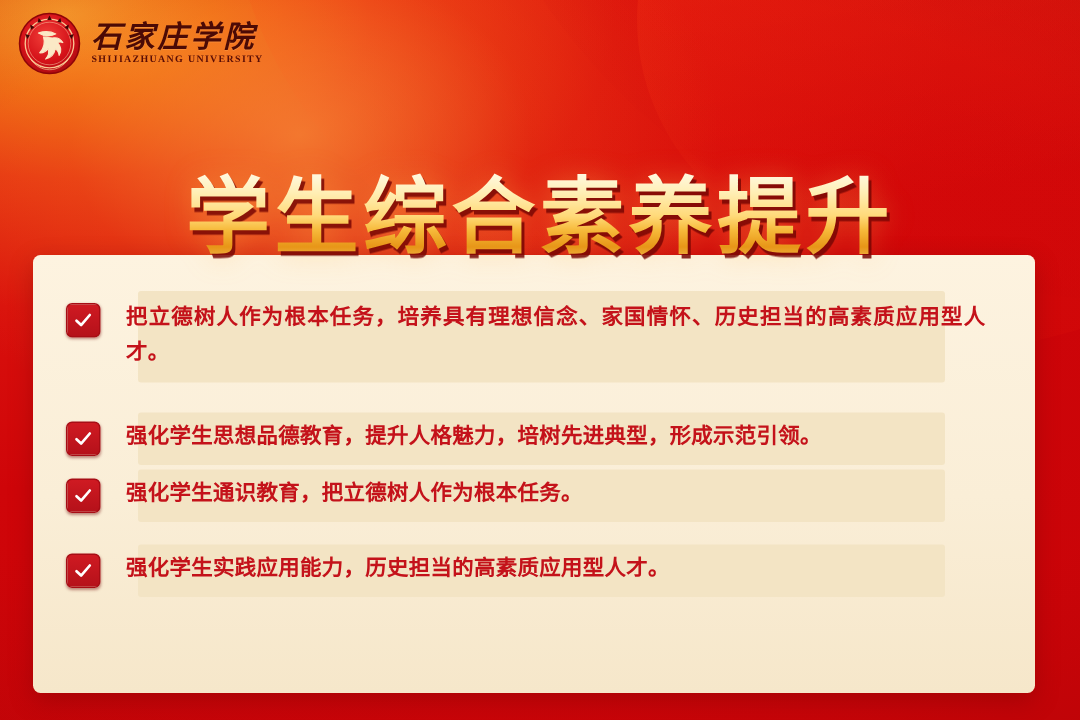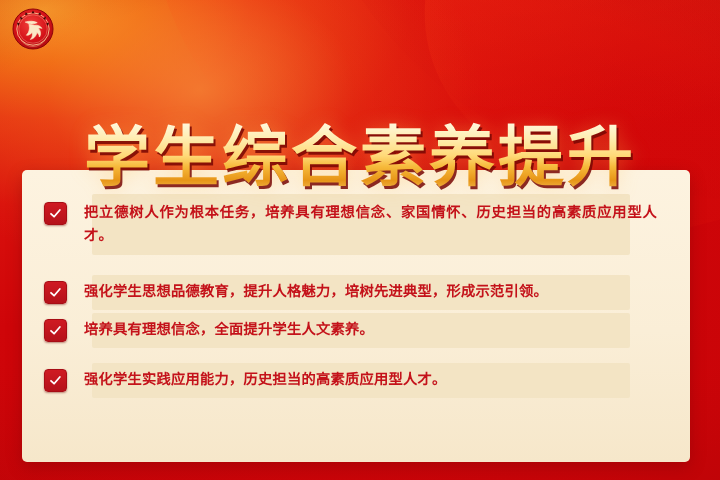--- a/index.html
+++ b/index.html
@@ -117,21 +117,21 @@
     position: absolute;
     left: 0;
     right: 0;
     top: 77px;
     text-align: center;
     z-index: 6;
   }
   .title {
     display: inline-block;
     font-family: "DejaVu Sans", "Liberation Sans", sans-serif;
-    font-size: 66px;
+    font-size: 56px;
     font-weight: 700;
     letter-spacing: 3px;
     line-height: 1.12;
     background: linear-gradient(180deg, #fff9e2 0%, #ffeeb4 22%, #ffd978 47%, #f6b93a 62%, #e79517 80%, #f3c561 100%);
     -webkit-background-clip: text;
     background-clip: text;
     color: transparent;
     -webkit-text-fill-color: transparent;
     filter: drop-shadow(2px 3px 0 rgba(120,6,4,0.85)) drop-shadow(0 0 9px rgba(255,190,80,0.30));
   }
@@ -246,20 +246,24 @@
           <path d="M4.9 14.6 l3.0 1.0 -1.9 2.5 z"></path>
           <path d="M37.1 14.6 l-1.1 3.5 -1.9 -2.5 z"></path>
         </g>
         <g fill="#fbe9c6" stroke="#fbe9c6" stroke-width="0.7" stroke-linecap="round" stroke-linejoin="round">
           <path d="M13.6 14.0 c3.6 -1.2 8.4 -1.0 11.6 0.6 c-2.0 1.2 -5.0 1.6 -7.6 1.2 z"></path>
           <path d="M17.0 16.6 c1.1 3.8 0.3 7.6 -2.6 10.6 c2.0 0.2 4.3 -0.9 5.7 -2.8 c0.8 2.4 0.2 5.0 -1.7 7.0 c3.3 -0.6 5.8 -3.3 6.5 -6.9 c1.5 1.0 2.4 2.6 2.5 4.5 c1.9 -2.7 1.4 -6.3 -1.1 -8.6 c1.2 -0.5 2.5 -0.5 3.6 0.0 c-1.4 -2.4 -4.2 -3.6 -7.0 -3.1 z"></path>
         </g>
         <path d="M8.6 31.5 a14.5 14.5 0 0 0 24.8 0" fill="none" stroke="#ffd9a0" stroke-width="0.55" opacity="0.75"></path>
       </svg>
     </div>
+    <div class="brand-wordmark">
+      <span class="brand-cn">石家庄学院</span>
+      <span class="brand-en">SHIJIAZHUANG UNIVERSITY</span>
+    </div>
   </div>
 
   <div class="title-wrap">
     <h1 class="title">学生综合素养提升</h1>
   </div>
 
   <div class="panel">
     <div class="items">
 
       <div class="item item-1">
@@ -282,21 +286,21 @@
         <span class="item-text">强化学生思想品德教育，提升人格魅力，培树先进典型，形成示范引领。</span>
       </div>
 
       <div class="item item-3">
         <div class="item-bg"></div>
         <span class="checkbox">
           <svg viewBox="0 0 21 21" width="15" height="15" aria-hidden="true">
             <path d="M4.2 10.9 L8.5 15.0 L16.6 5.6" fill="none" stroke="#ffffff" stroke-width="2.5" stroke-linecap="round" stroke-linejoin="round"></path>
           </svg>
         </span>
-        <span class="item-text">培养具有理想信念，全面提升学生人文素养。</span>
+        <span class="item-text">强化学生通识教育，把立德树人作为根本任务。</span>
       </div>
 
       <div class="item item-4">
         <div class="item-bg"></div>
         <span class="checkbox">
           <svg viewBox="0 0 21 21" width="15" height="15" aria-hidden="true">
             <path d="M4.2 10.9 L8.5 15.0 L16.6 5.6" fill="none" stroke="#ffffff" stroke-width="2.5" stroke-linecap="round" stroke-linejoin="round"></path>
           </svg>
         </span>
         <span class="item-text">强化学生实践应用能力，历史担当的高素质应用型人才。</span>

